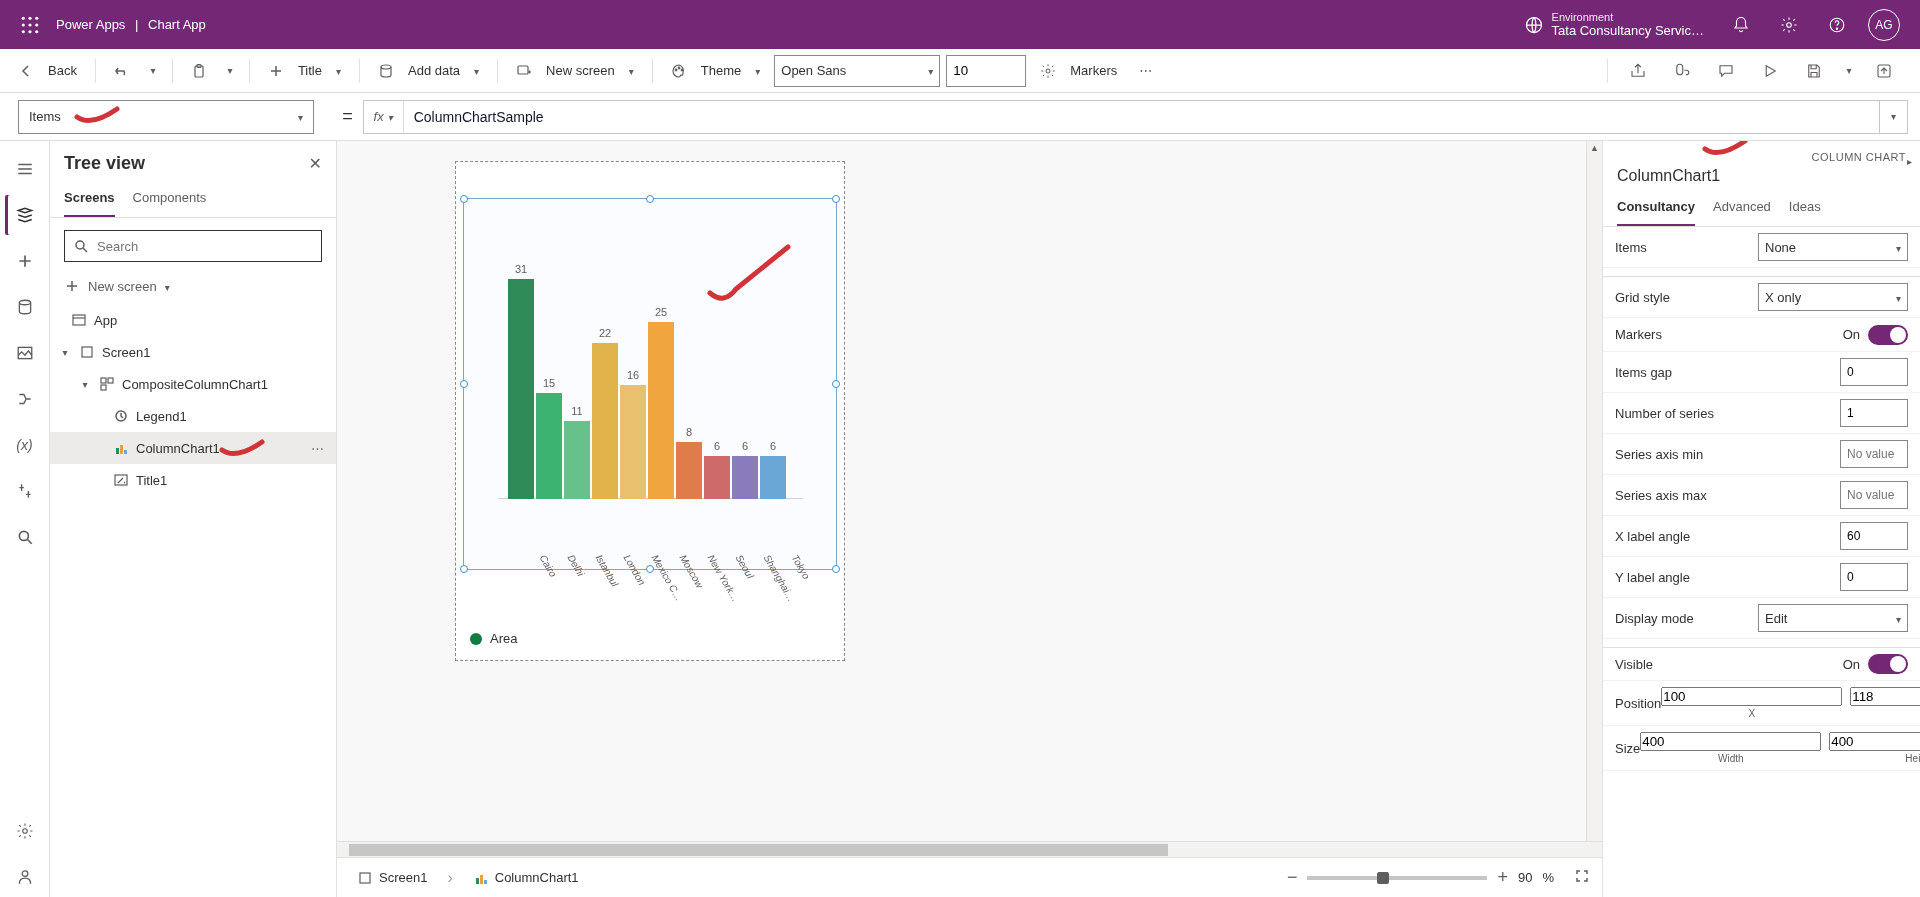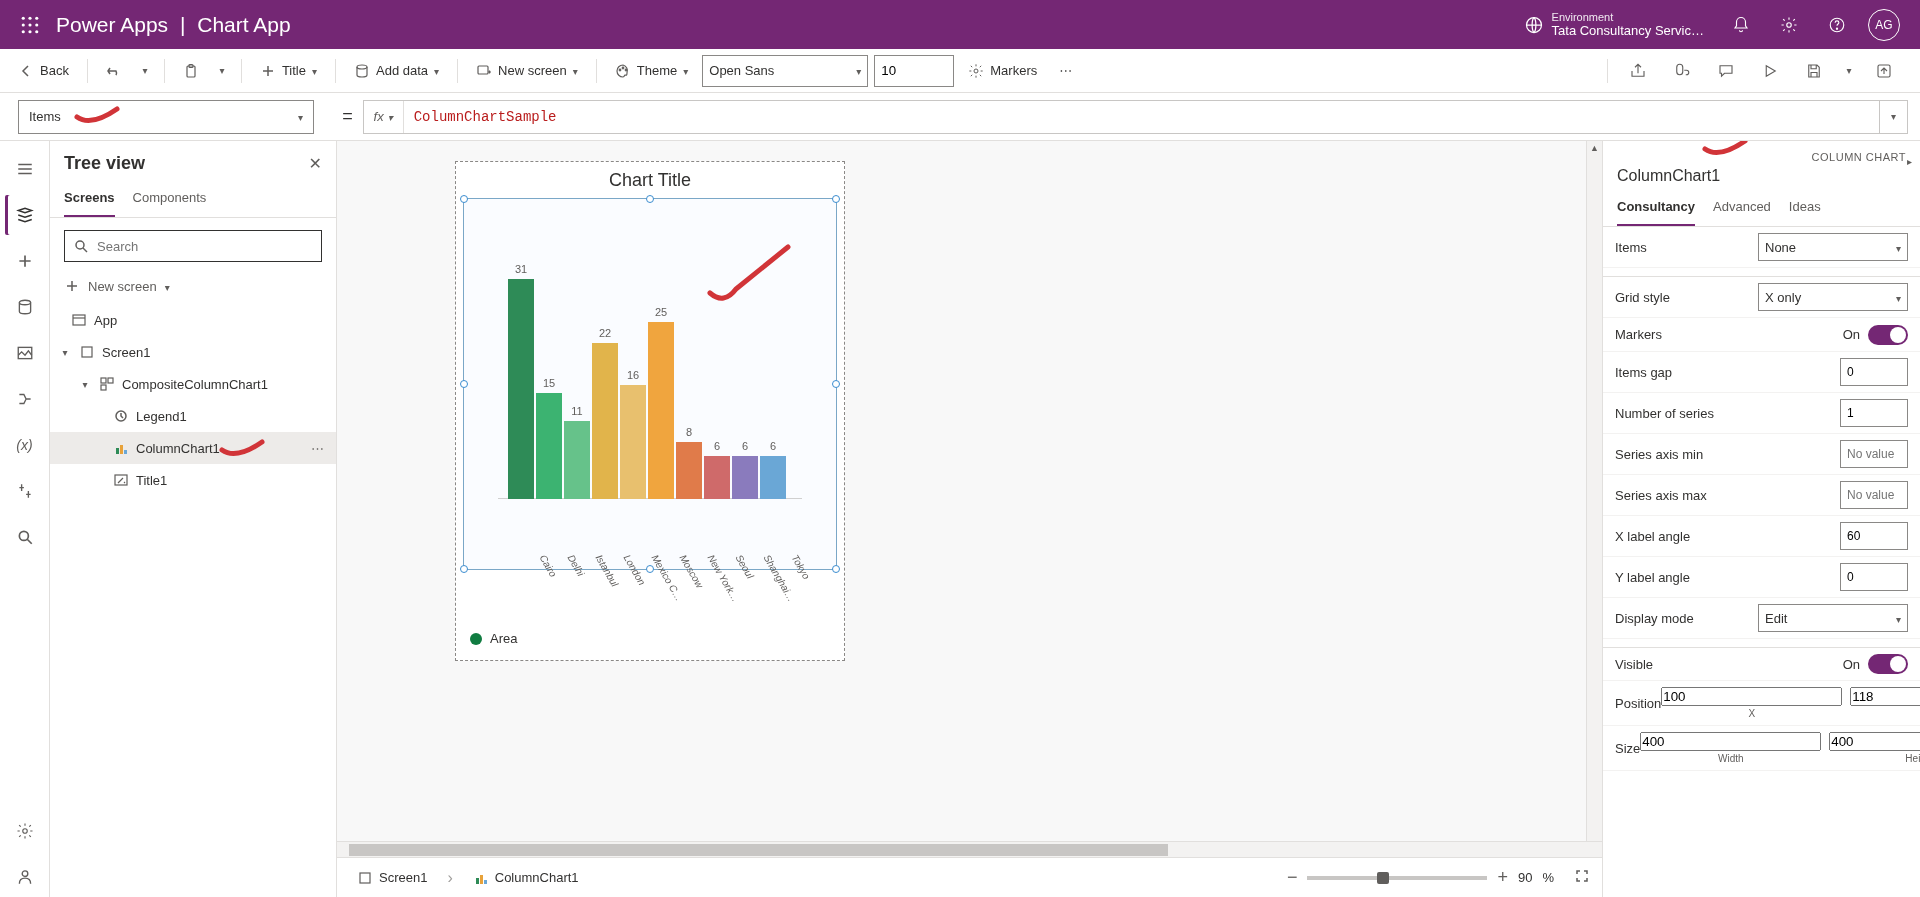--- a/index.html
+++ b/index.html
@@ -3,48 +3,48 @@
 <meta charset="utf-8">
 <style>
 * { box-sizing: border-box; margin: 0; padding: 0; font-family: "Segoe UI", Arial, sans-serif; }
 body { background: #fff; overflow: hidden; font-size: 13px; color: #323130; }
 .app { width: 1920px; height: 897px; display: flex; flex-direction: column; }
 
 
 .header { height: 49px; background: #742774; color: #fff; display: flex; align-items: center; padding: 0 10px; }
 .waffle { width: 40px; display:flex; align-items:center; justify-content:center; }
 .waffle svg { fill: #fff; }
-.header-title { font-size: 21px; padding-left: 6px; }
+.header-title { font-size: 13px; padding-left: 6px; }
 .header-spacer { flex: 1; }
 .env-box { display:flex; align-items:center; gap:8px; padding: 0 10px; }
 .env-label { font-size: 11px; opacity: .9; line-height:1.1; }
 .env-name { font-size: 13px; }
 .header-icons { display:flex; align-items:center; gap: 14px; padding: 0 10px; }
 .header-icons .ic { width: 34px; height:34px; display:flex; align-items:center; justify-content:center; cursor:pointer; }
 .avatar-circle { width:32px; height:32px; border-radius:50%; border:1px solid #fff; display:flex; align-items:center; justify-content:center; font-size:12px; }
 
 
 .cmdbar { height: 44px; border-bottom: 1px solid #e1dfdd; display:flex; align-items:center; padding: 0 10px; gap: 6px; }
-.cmd-item { display:flex; align-items:center; gap:6px; padding: 4px 8px; cursor:pointer; border-radius:2px; }
+.cmd-item { display:flex; align-items:center; gap:14px; padding: 4px 8px; cursor:pointer; border-radius:2px; }
 .cmd-sep { width:1px; height:24px; background:#e1dfdd; margin: 0 4px; }
 .cmd-chev { width:18px; display:flex; justify-content:center; cursor:pointer; }
 .font-select { border:1px solid #8a8886; height:32px; width:166px; padding:0 6px; display:flex; align-items:center; justify-content:space-between; cursor:pointer; }
 .font-size { border:1px solid #8a8886; height:32px; width:80px; padding:0 6px; }
 .cmdbar-spacer{flex:1}
 .cmdbar-right { display:flex; align-items:center; gap:8px; padding-right:8px;}
 .cmdbar-right .ic { width:36px; height:36px; display:flex; align-items:center; justify-content:center; cursor:pointer;}
 
 
 .formula-row { height: 48px; border-bottom: 1px solid #e1dfdd; display:flex; align-items:center; }
 .prop-select { width: 296px; margin: 0 18px 0 18px; }
 .prop-select-inner{ border:1px solid #8a8886; height:34px; padding:0 10px; display:flex; align-items:center; justify-content:space-between; cursor:pointer; position:relative;}
 .eq-sign { font-size:18px; font-style:italic; padding: 0 10px; }
 .fx-box { border:1px solid #c8c6c4; height:34px; flex:1; margin-right:12px; display:flex; align-items:center; padding:0 10px; gap:10px; }
 .fx-label { font-style:italic; color:#605e5c; display:flex; align-items:center; gap:4px; border-right:1px solid #e1dfdd; padding-right:10px; height:100%;}
-.fx-text { font-family: Liberation Mono, monospace; color:#b91c1c; font-size:14px;}
+.fx-text { font-family: Liberation Sans, sans-serif; color:#0f172a; font-size:14px;}
 .fx-expand { width:28px; height:34px; border:1px solid #c8c6c4; border-left:none; display:flex; align-items:center; justify-content:center; cursor:pointer; margin-left:-12px; margin-right:12px;}
 
 
 .body-row { flex:1; display:flex; min-height:0; }
 .leftrail { width: 50px; border-right:1px solid #e1dfdd; display:flex; flex-direction:column; align-items:center; padding-top:8px; gap:6px;}
 .leftrail .ic { width:40px; height:40px; display:flex; align-items:center; justify-content:center; cursor:pointer; color:#605e5c; border-radius:2px;}
 .leftrail .ic.sel { background:#fff; box-shadow: inset 3px 0 0 #742774; }
 .leftrail-spacer{flex:1}
 
 
@@ -469,21 +469,20 @@
               </svg>
             </span>
           <span class="lbl">Title1</span>
         </div>
       </div>
     </div>
 
     <div class="canvas-wrap">
       <div class="canvas-scroll">
         <div class="artboard-border">
-          <div class="chart-title">Chart Title</div>
           <div class="chart-box">
             <div class="sel-handle tl"></div>
             <div class="sel-handle tm"></div>
             <div class="sel-handle tr"></div>
             <div class="sel-handle ml"></div>
             <div class="sel-handle mr"></div>
             <div class="sel-handle bl"></div>
             <div class="sel-handle bm"></div>
             <div class="sel-handle br"></div>
 

